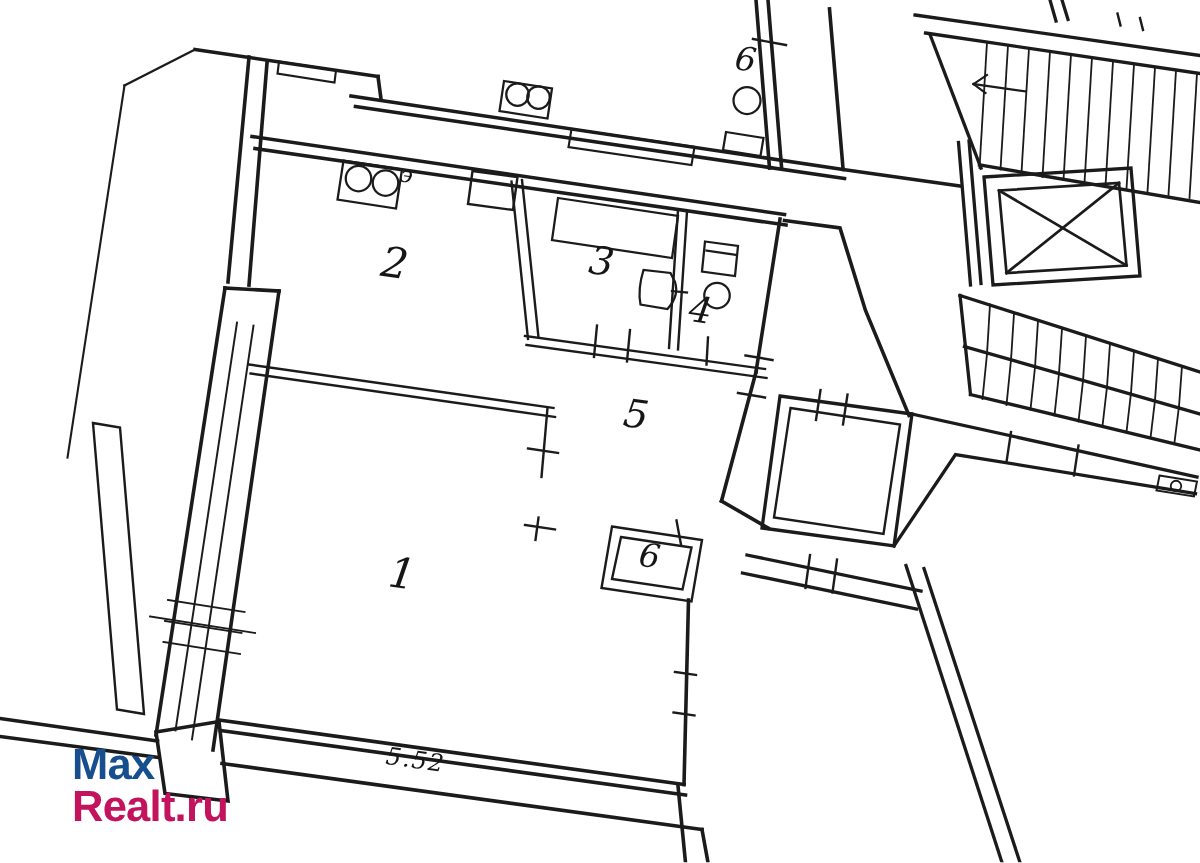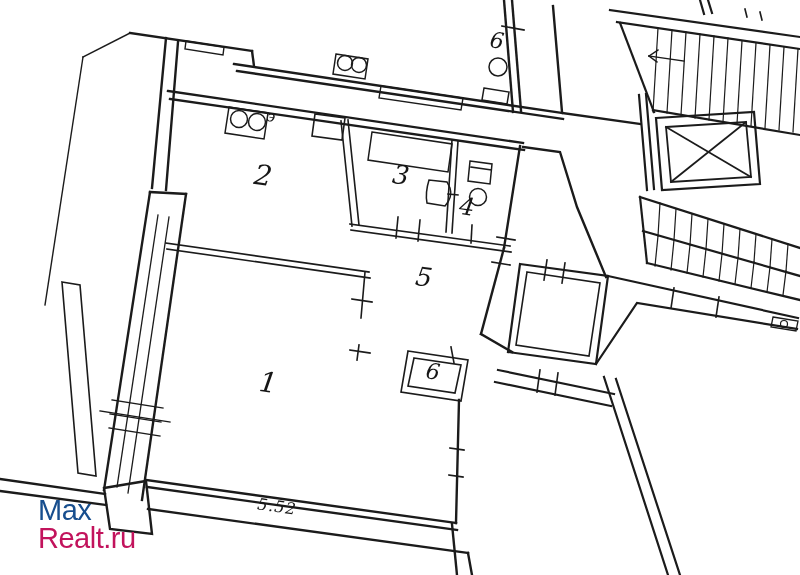--- a/index.html
+++ b/index.html
@@ -3,22 +3,22 @@
 <meta charset="utf-8">
 <style>
   html,body{margin:0;padding:0;background:#fff;}
   #stage{position:relative;width:800px;height:575px;background:#ffffff;overflow:hidden;
          font-family:"DejaVu Serif", serif;}
   #plan-svg{position:absolute;left:0;top:0;}
   .lbl{position:absolute;transform:translate(-50%,-50%) rotate(8deg);
        font-style:italic;color:#161616;white-space:nowrap;line-height:1;}
   .fs28{font-size:28px;} .fs26{font-size:26px;} .fs24{font-size:24px;}
   .fs22{font-size:22px;} .fs15{font-size:15px;} .fs16{font-size:16px;letter-spacing:1px;}
-  #watermark{position:absolute;left:38px;top:496px;
-             font-family:"Liberation Sans", sans-serif;font-weight:normal;
+  #watermark{position:absolute;left:48px;top:496px;
+             font-family:"Liberation Sans", sans-serif;font-weight:bold;
              line-height:0.98;letter-spacing:-0.5px;}
   #watermark .wm1{font-size:29px;}
   #watermark .wm2{font-size:29px;}
 </style>
 </head>
 <body>
 
 <div id="stage">
 
 <svg id="plan-svg" width="800" height="575" viewBox="0 0 800 575" fill="none" stroke="#1b1b1b" stroke-linecap="square">

